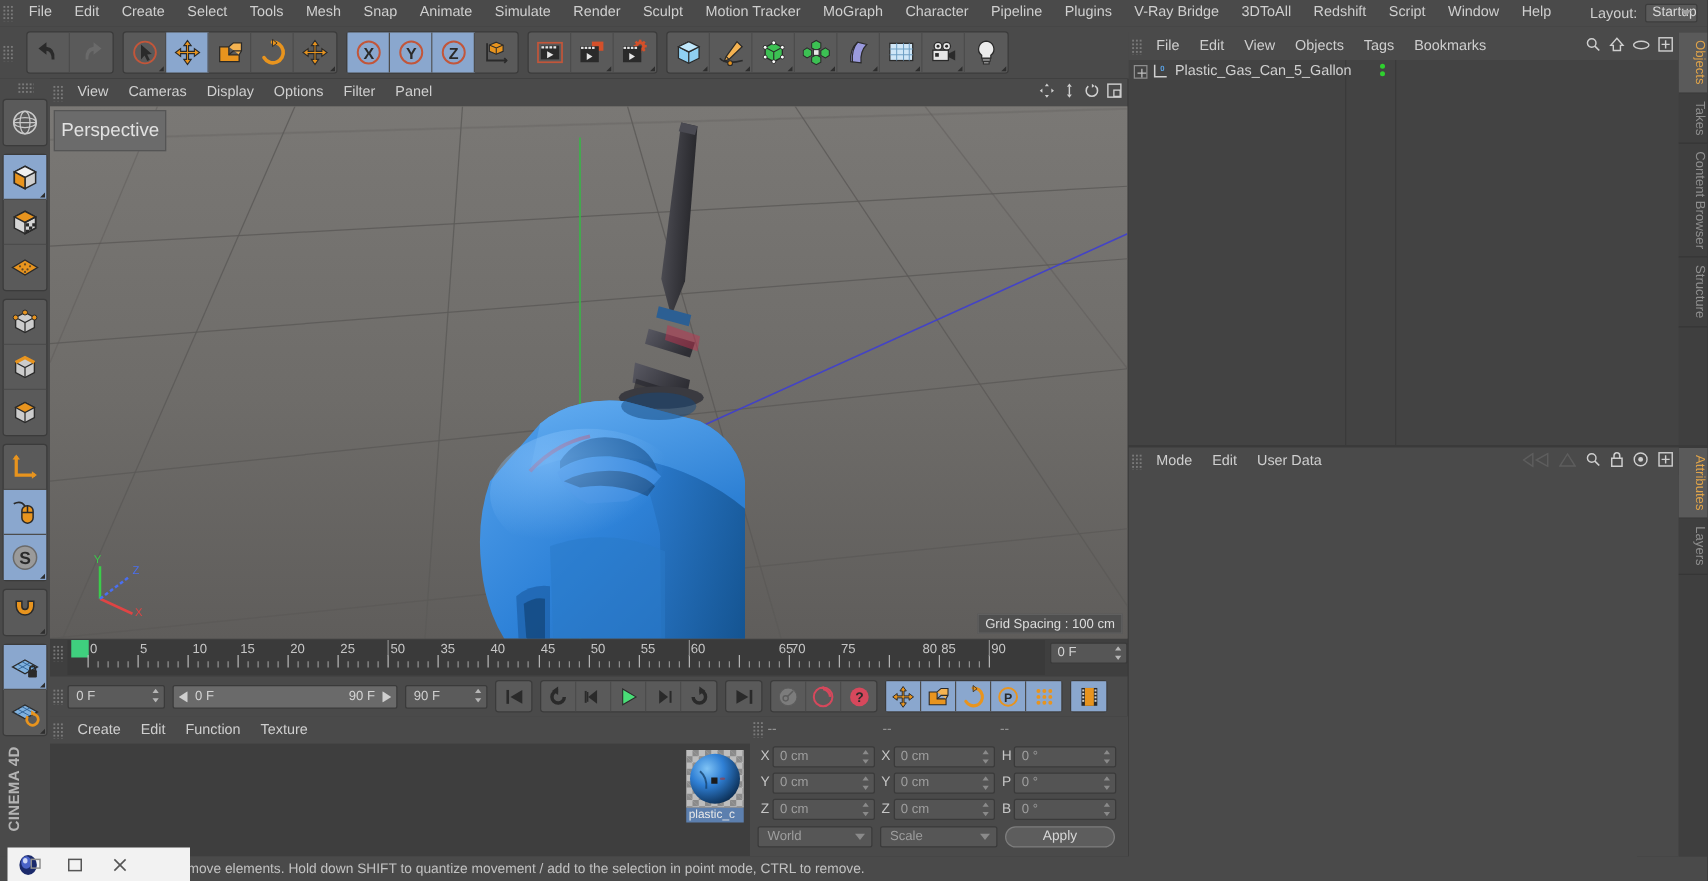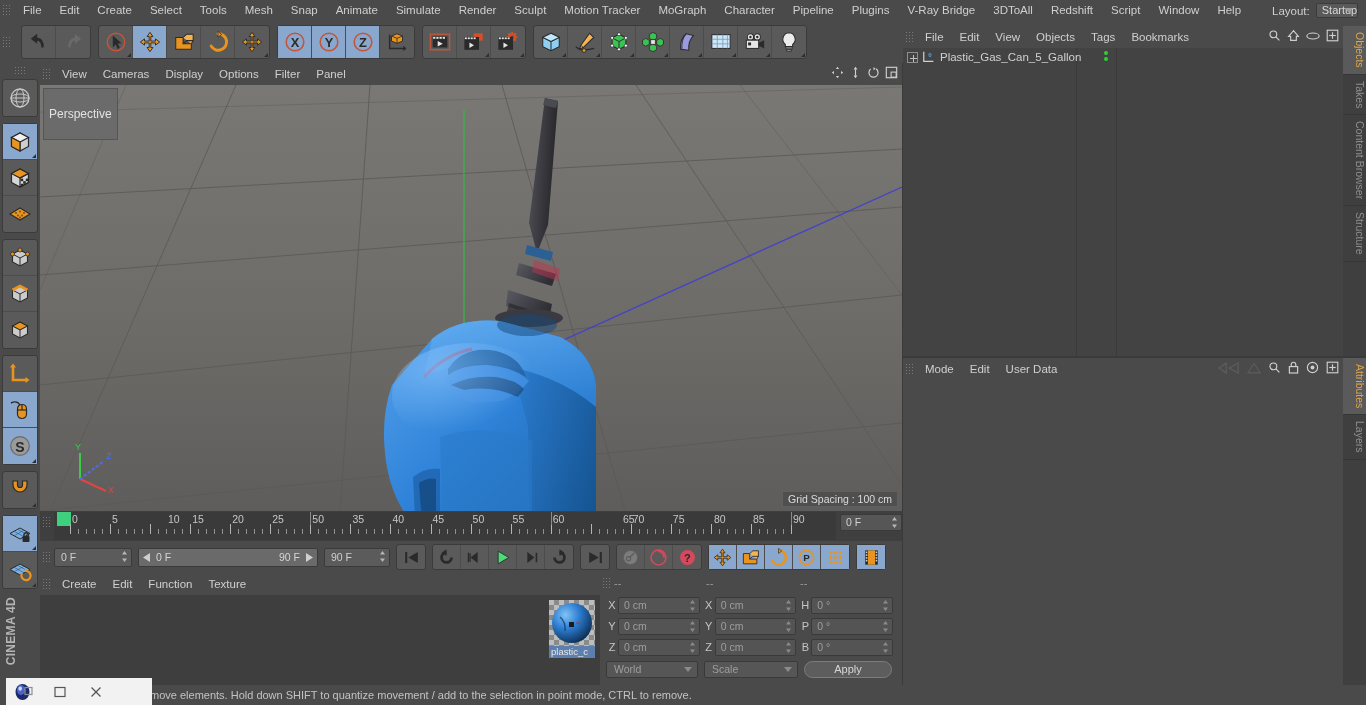--- a/index.html
+++ b/index.html
@@ -77,21 +77,21 @@
   }
 
   
   .vp{position:absolute;left:40px;top:63px;width:862px;height:448px;background:#2e2e2e;}
   .vphdr{height:22px;background:#4a4a4a;display:flex;align-items:center;position:relative;}
   .vphdr .mi{padding:0 8px;line-height:22px;font-size:11.5px;color:#cfcfcf;}
   .vpicons{position:absolute;right:4px;top:3px;display:flex;gap:5px;align-items:center;}
   .vpcanvas{position:absolute;left:0;top:22px;width:862px;height:426px;overflow:hidden;background:#6f6d6a;}
   .persplbl{
     position:absolute;left:3px;top:3px;background:#6b6b6b;color:#e2e2e2;
-    font-size:12px;padding:18px 5px;border:1px solid #555;z-index:5;
+    font-size:15px;padding:7px 5px;border:1px solid #555;z-index:5;
   }
   .gridlbl{
     position:absolute;right:4px;bottom:4px;background:#4f4f4f;color:#dcdcdc;
     font-size:10.5px;padding:1px 5px;border:1px solid #606060;z-index:5;
   }
   .axisgz{position:absolute;left:22px;bottom:18px;z-index:5;}
 
   
   .tl{position:absolute;left:40px;top:511px;width:862px;height:30px;background:#3f3f3f;display:flex;align-items:flex-start;}
   .tlruler{position:relative;height:28px;flex:1;background:#3a3a3a;margin-top:1px;}
@@ -822,37 +822,37 @@
         <div class="tltick" style="height: 5px; left: 680.922px; background: rgb(143, 143, 143);"></div>
         <div class="tltick" style="height: 5px; left: 688.933px; background: rgb(143, 143, 143);"></div>
         <div class="tltick" style="height: 10px; left: 696.944px; background: rgb(180, 180, 180);"></div>
         <div class="tltick" style="height: 5px; left: 704.956px; background: rgb(143, 143, 143);"></div>
         <div class="tltick" style="height: 5px; left: 712.967px; background: rgb(143, 143, 143);"></div>
         <div class="tltick" style="height: 5px; left: 720.978px; background: rgb(143, 143, 143);"></div>
         <div class="tltick" style="height: 5px; left: 728.989px; background: rgb(143, 143, 143);"></div>
         <div class="tltick" style="height: 10px; left: 737px; background: rgb(180, 180, 180);"></div>
         <div class="tlnum" style="left: 18px;">0</div>
         <div class="tlnum" style="left: 58.0556px;">5</div>
-        <div class="tlnum" style="left: 114px;">10</div>
+        <div class="tlnum" style="left: 100px;">10</div>
         <div class="tlnum" style="left: 138.167px;">15</div>
         <div class="tlnum" style="left: 178.222px;">20</div>
         <div class="tlnum" style="left: 218.278px;">25</div>
         <div class="tlnum" style="left: 258.333px;">50</div>
         <div class="tlcursorline" style="left: 256.333px;"></div>
         <div class="tlnum" style="left: 298.389px;">35</div>
         <div class="tlnum" style="left: 338.444px;">40</div>
         <div class="tlnum" style="left: 378.5px;">45</div>
         <div class="tlnum" style="left: 418.556px;">50</div>
         <div class="tlnum" style="left: 458.611px;">55</div>
         <div class="tlnum" style="left: 498.667px;">60</div>
         <div class="tlcursorline" style="left: 496.667px;"></div>
         <div class="tlnum" style="left: 530px; margin-left: 39px;">65</div>
         <div class="tlnum" style="left: 578.778px;">70</div>
         <div class="tlnum" style="left: 618.833px;">75</div>
-        <div class="tlnum" style="left: 660px;">80</div>
+        <div class="tlnum" style="left: 684px;">80</div>
         <div class="tlnum" style="left: 698.944px;">85</div>
         <div class="tlnum" style="left: 739px;">90</div>
         <div class="tlcursorline" style="left: 737px;"></div>
       </div>
     <div class="tlfield" style="width:62px;">
       <span>0 F</span>
       <svg class="spin" viewBox="0 0 7 11">
         <path d="M3.5 0 L6 3.4 H1 Z M3.5 11 L6 7.6 H1 Z" fill="#b6b6b6"></path>
       </svg>
     </div>

